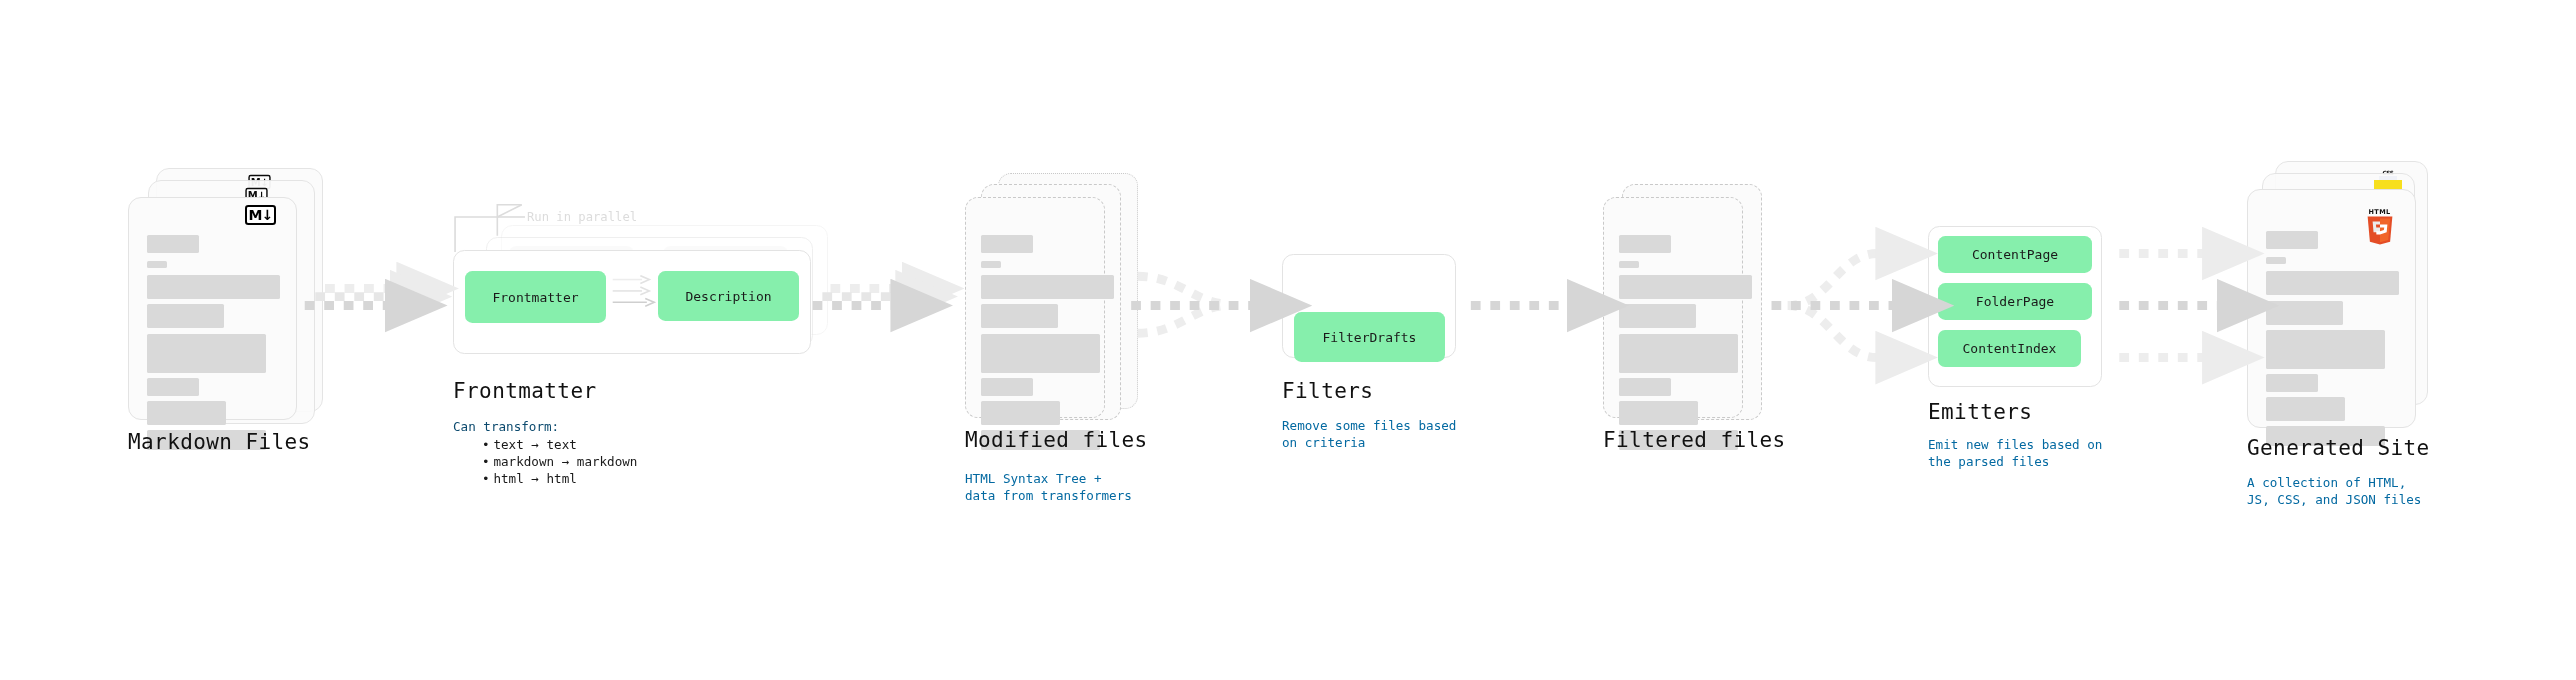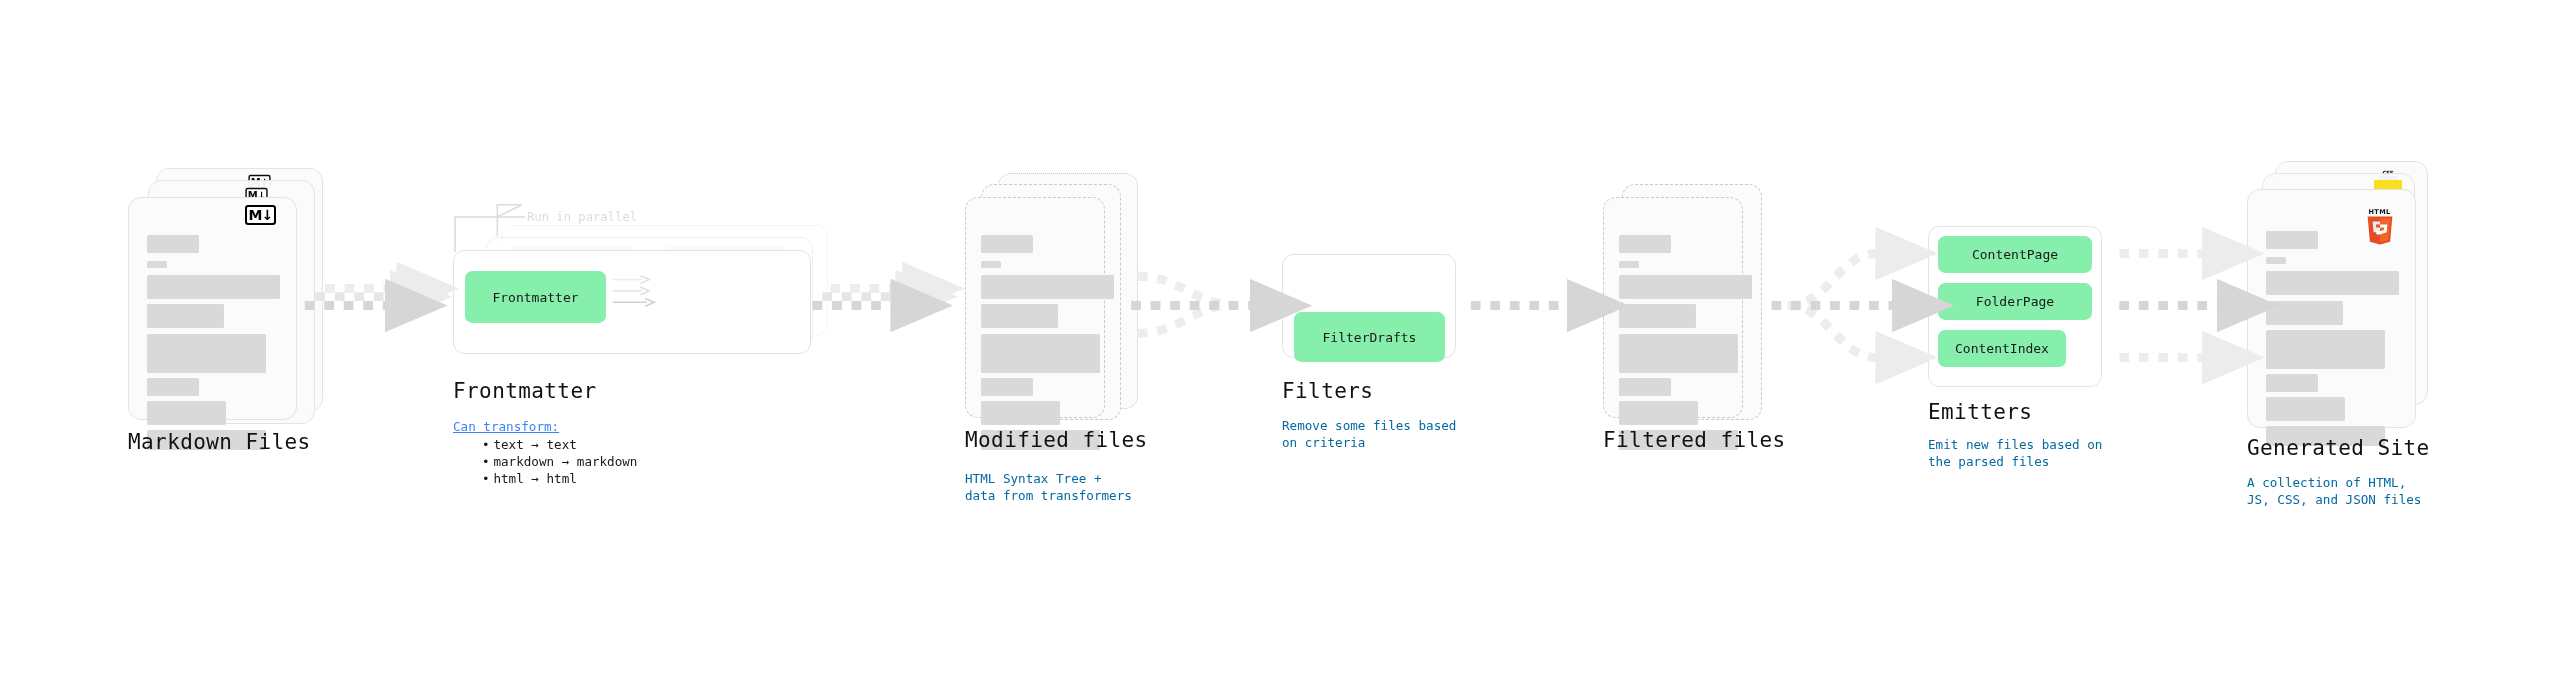--- a/index.html
+++ b/index.html
@@ -76,21 +76,21 @@
     white-space: nowrap;
     color: #111;
   }
   .desc {
     position: absolute;
     font-size: 12.6px;
     line-height: 17px;
     color: #0369a1;
     white-space: pre-line;
   }
-  .desc-head { position: absolute; font-size: 12.6px; line-height: 17px; color:#3b82f6;text-decoration:underline; }
+  .desc-head { position: absolute; font-size: 12.6px; line-height: 17px; color:#0c4a6e; }
   .bullets { position:absolute; margin:0; padding:0; list-style:none; font-size:12.6px; line-height:17px; color:#1a1a1a; }
   .bullets li { white-space: nowrap; }
   .bullets li::before { content:"\2022"; display:inline-block; width:11.4px; }
 
   
   .group-box {
     position: absolute;
     border: 1.6px solid #e3e3e3;
     border-radius: 11.4px;
     background: #ffffff;
@@ -151,20 +151,21 @@
   <div class="group-box ghost2" style="left:501px; top:225px; width:327px; height:110px;"></div>
   <div class="chip ghost2" style="left:509px; top:246px; width:125px; height:50px;"></div>
   <div class="chip ghost2" style="left:663px; top:246px; width:125px; height:50px;"></div>
 
   <div class="group-box ghost" style="left:486px; top:237px; width:327px; height:110px;"></div>
   <div class="chip ghost" style="left:494px; top:258px; width:125px; height:50px;"></div>
   <div class="chip ghost" style="left:648px; top:258px; width:125px; height:50px;"></div>
 
   <div class="group-box" style="left:453px; top:250px; width:358px; height:104px;"></div>
   <div class="chip" style="left:465px; top:271px; width:141px; height:52px;">Frontmatter</div>
+  <div class="chip" style="left:658px; top:271px; width:141px; height:50px;">Description</div>
 
   <div class="title" style="left:453px; top:379px;">Frontmatter</div>
   <div class="desc-head" style="left:453px; top:418px;">Can transform:</div>
   <ul class="bullets" style="left:482px; top:436px;">
     <li>text → text</li>
     <li>markdown → markdown</li>
     <li>html → html</li>
   </ul>
 
   <div class="card-stack">
@@ -202,21 +203,21 @@
       <div class="bar" style="left:15.4px; top:180px; width:52px; height:18px;"></div>
       <div class="bar" style="left:15.4px; top:203px; width:79px; height:24.4px;"></div>
       <div class="bar" style="left:15.4px; top:232px; width:119px; height:20.3px;"></div>
     </div>
   </div>
   <div class="title" style="left:1603px; top:428px;">Filtered files</div>
 
   <div class="group-box" style="left:1928px; top:226px; width:174px; height:161px;"></div>
   <div class="chip" style="left:1938px; top:236px; width:154px; height:37px;">ContentPage</div>
   <div class="chip" style="left:1938px; top:283px; width:154px; height:37px;">FolderPage</div>
-  <div class="chip" style="left:1938px; top:330px; width:128px; height:37px;border-radius:7px;">ContentIndex</div>
+  <div class="chip" style="left:1938px; top:330px; width:143px; height:37px;border-radius:7px;">ContentIndex</div>
   <div class="title" style="left:1928px; top:400px;">Emitters</div>
   <div class="desc" style="left:1928px; top:436px;">Emit new files based on
 the parsed files</div>
 
   <div class="card-stack">
     <div class="doc back2" style="left:2275px; top:161px; width:153px; height:244px;"></div>
     <div class="css-badge" style="left:2379px; top:176px;">
       <span>CSS</span>
     </div>
 

